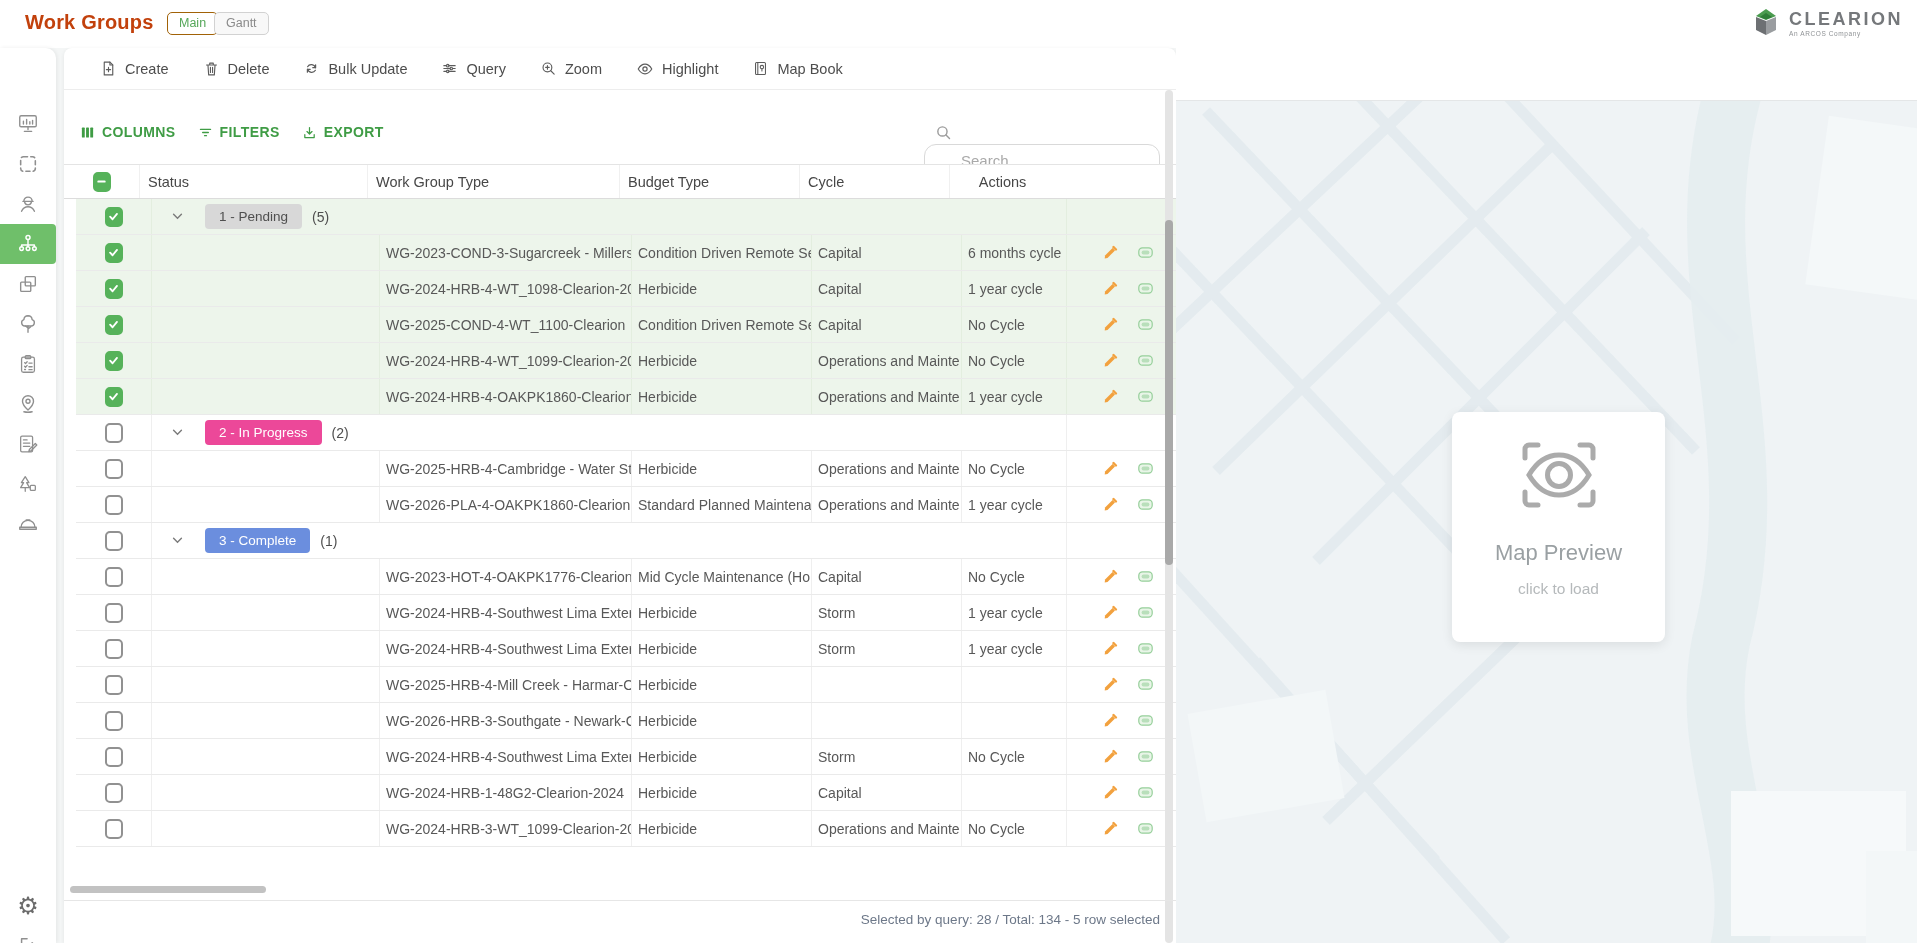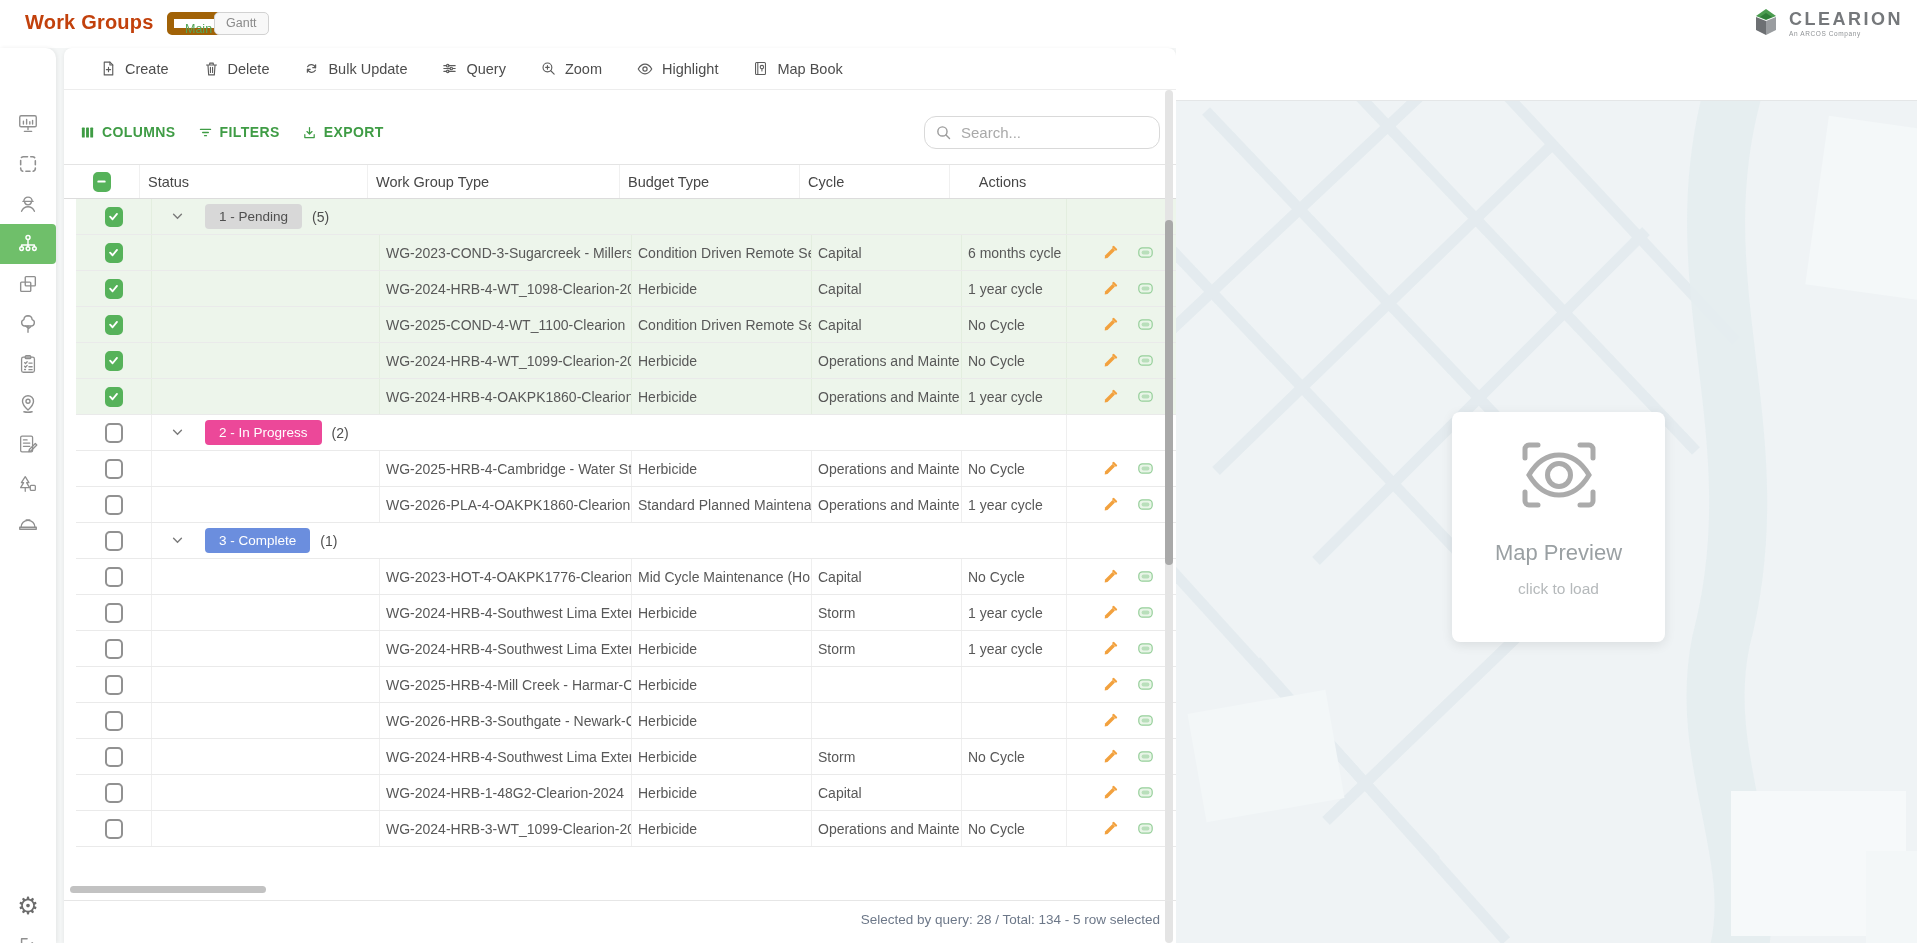--- a/index.html
+++ b/index.html
@@ -5,21 +5,21 @@
   * { margin:0; padding:0; box-sizing:border-box; }
   html,body { width:1917px; height:943px; }
   body { font-family:"Liberation Sans", sans-serif; background:#f4f6f6; overflow:hidden; }
   .app { position:relative; width:1917px; height:943px; }
 
   
   .top-header { position:absolute; left:0; top:0; width:1917px; height:48px; background:#ffffff; }
   .page-title { position:absolute; left:25px; top:11px; font-size:20px; font-weight:700; color:#c2410c; letter-spacing:.2px; }
   .view-tab { position:absolute; top:12px; height:23px; padding:0 11px; border-radius:5px; font-size:12.5px;
               line-height:21px; background:#fff; cursor:pointer; }
-  .view-tab.active { left:167px; border:7px solid #a16207; color:#55a759; }
+  .view-tab.active { left:167px; border:1px solid #a16207; color:#55a759; }
   .view-tab.inactive { left:214px; border:1px solid #d2d2d2; color:#8a8a8a; background:#f8f8f8; }
   .logo { position:absolute; right:14px; top:7px; display:flex; align-items:center; gap:7px; }
   .logo-text-wrap { display:flex; flex-direction:column; }
   .logo-name { font-size:18px; font-weight:700; color:#75787b; letter-spacing:2.5px; line-height:18px; }
   .logo-tagline { font-size:6.5px; color:#8f9295; letter-spacing:.6px; margin-top:2px; }
 
   
   .sidebar { position:absolute; left:0; top:48px; width:56px; height:895px; background:#fff;
              border-radius:0 10px 0 0; box-shadow:1px 0 4px rgba(0,0,0,.07); }
   .side-item { position:absolute; left:0; width:56px; height:40px; display:flex; align-items:center;
@@ -37,21 +37,21 @@
                   gap:34px; padding-left:36px; border-bottom:1px solid #ededed; }
   .tb-btn { display:flex; align-items:center; gap:8px; font-size:14.5px; color:#4d4d4d; cursor:pointer; white-space:nowrap; }
   .tb-btn svg { stroke:#5c5c5c; }
 
   .grid-toolbar { position:absolute; left:0; top:42px; width:1112px; height:74px; }
   .gt-left { position:absolute; left:16px; top:34px; display:flex; align-items:center; gap:22px; }
   .gt-btn { display:flex; align-items:center; gap:7px; font-size:14px; font-weight:700; color:#3f9c45;
             letter-spacing:.4px; cursor:pointer; }
   .search-wrap { position:absolute; left:860px; top:26px; width:236px; height:33px; }
   .search-wrap input { width:100%; height:100%; border:1px solid #d9d9d9; border-radius:12px; padding:0 10px 0 36px;
-            font-size:15px; color:#666; font-family:"Liberation Sans", sans-serif; outline:none; background:#fff; }
+            font-size:15px; color:#666; font-family:"Liberation Sans", sans-serif; outline:none; background:#fff;margin-top:28px; }
   .search-wrap input::placeholder { color:#a9a9a9; }
   .search-icon { position:absolute; left:11px; top:8px; }
 
   
   .thead { position:absolute; left:0; top:116px; width:1112px; height:35px; display:grid;
            grid-template-columns:76px 228px 252px 180px 150px 105px 121px;
            border-top:1px solid #e4e4e4; border-bottom:1px solid #dcdcdc; background:#fff; }
   .th { display:flex; align-items:center; padding-left:8px; font-size:14.5px; color:#474747;
         border-right:1px solid #f0f0f0; white-space:nowrap; overflow:hidden; }
   .th:last-child { border-right:none; justify-content:center; padding-left:0; }

